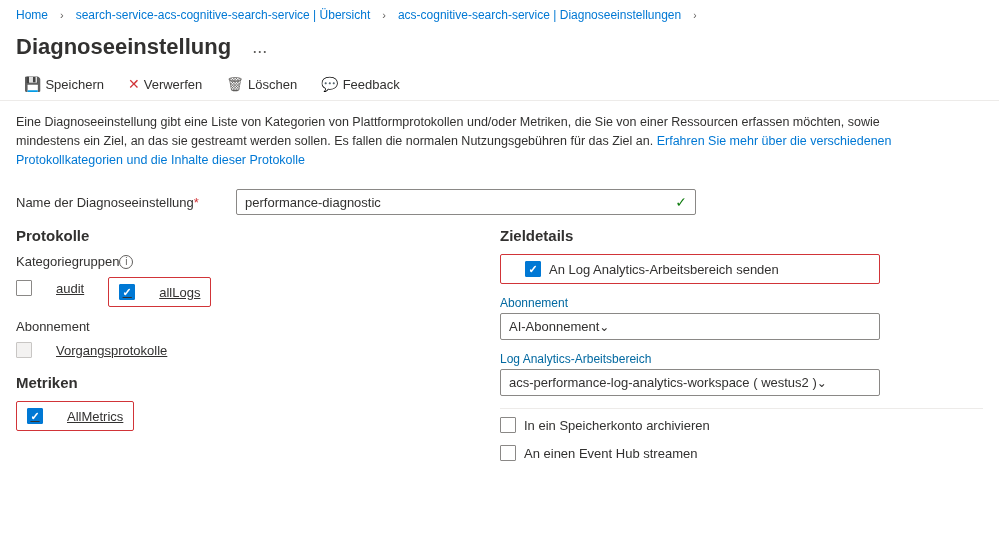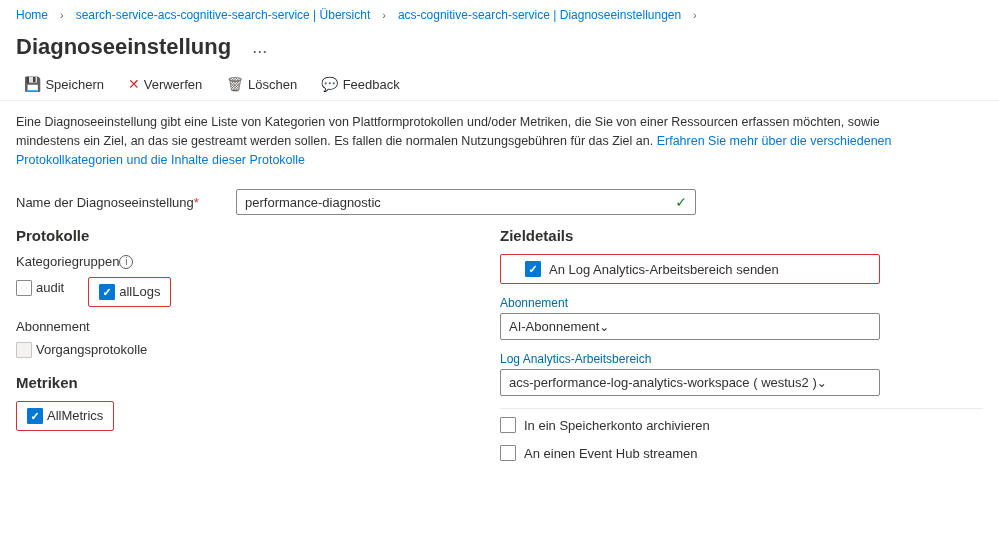--- a/index.html
+++ b/index.html
@@ -31,21 +31,21 @@
     .form-input .check-icon { color: #107c10; font-size: 14px; }
 
     .two-col { display: flex; gap: 24px; }
     .col-left { flex: 0 0 460px; }
     .col-right { flex: 1; min-width: 320px; }
 
     .section-title { font-size: 15px; font-weight: 600; margin-bottom: 10px; color: #323130; }
     .subsection-title { font-size: 13px; font-weight: 500; margin-bottom: 8px; color: #323130; display: flex; align-items: center; }
     .subsection-title .info-icon { width: 14px; height: 14px; border-radius: 50%; border: 1px solid #605e5c; display: inline-flex; align-items: center; justify-content: center; font-size: 10px; color: #605e5c; cursor: pointer; }
 
-    .checkbox-row { display: flex; align-items: flex-start; gap: 4px; margin-bottom: 8px; }
+    .checkbox-row { display: flex; align-items: flex-end; gap: 24px; margin-bottom: 8px; text-decoration: underline; }
     .checkbox-row label { font-size: 13px; color: #323130; cursor: pointer; }
 
     .checkbox-custom { width: 16px; height: 16px; border: 1.5px solid #8a8886; background: #fff; display: inline-flex; align-items: center; justify-content: center; cursor: pointer; flex-shrink: 0; border-radius: 1px; }
     .checkbox-custom.checked { background: #0078d4; border-color: #0078d4; }
     .checkbox-custom.checked::after { content: '✓'; color: #fff; font-size: 11px; font-weight: bold; }
     .checkbox-custom.disabled { border-color: #c8c6c4; background: #f3f2f1; }
     .checkbox-label-disabled { color: #a19f9d; }
 
     .highlight-box { border: 1.5px solid #d13438; padding: 6px 10px; display: inline-flex; align-items: center; border-radius: 2px; }
 

